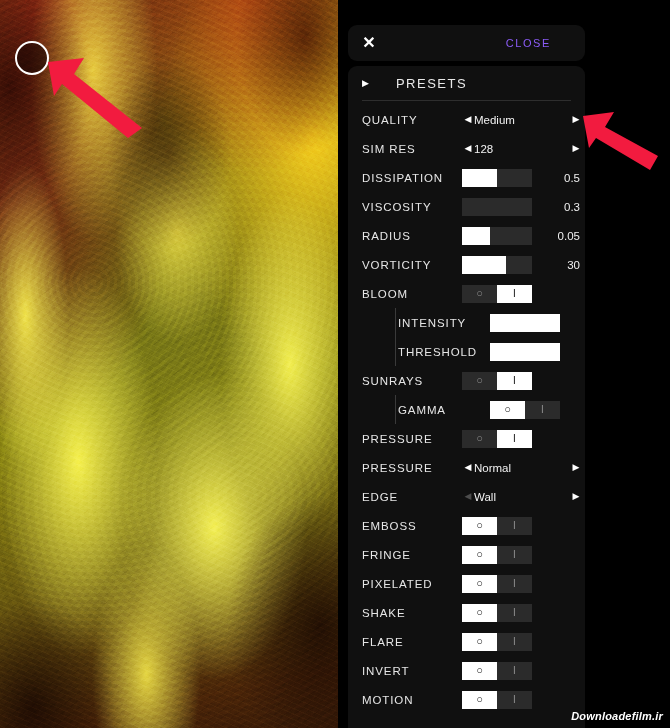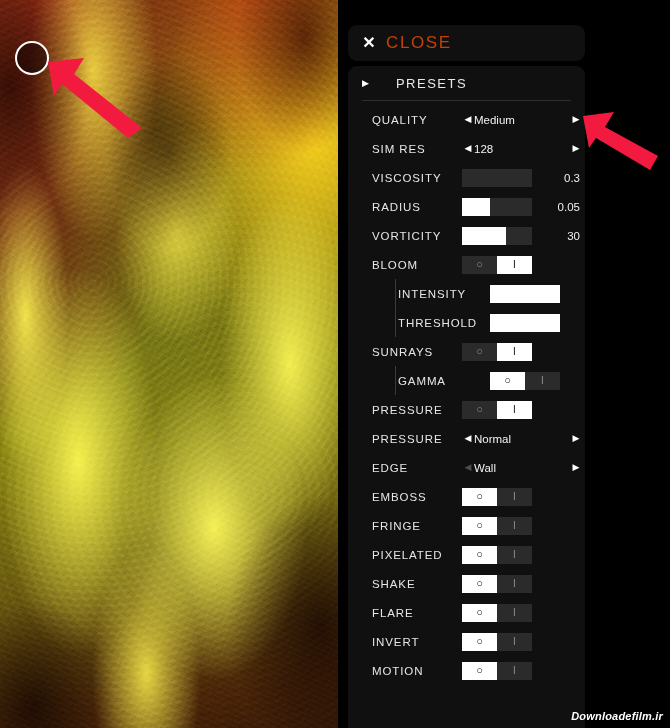--- a/index.html
+++ b/index.html
@@ -131,23 +131,23 @@
     width: 34px;
     text-align: center;
     color: #fff;
     font-size: 16px;
     font-weight: bold;
     line-height: 1;
     margin-left: 4px;
   }
   #close-label {
     flex: 1;
-    text-align: left;
-    color: #c2410c;
-    font-size: 17px;
+    text-align: right;
+    color: #8b5cf6;
+    font-size: 11px;
     letter-spacing: 1.6px;
     margin-right: 34px;
   }
 
   #options-card {
     top: 66px;
     height: 662px;
     border-bottom-left-radius: 0;
     border-bottom-right-radius: 0;
     overflow: hidden;
@@ -177,21 +177,21 @@
     background: #2e2e2e;
     margin: 0 14px 4px 14px;
   }
 
   
   .row {
     height: 29px;
     display: flex;
     align-items: center;
     position: relative;
-    padding-left: 24px;
+    padding-left: 14px;
   }
   .row.sub { padding-left: 22px; margin-left: 28px; }
   .row.sub::before {
     content: "";
     position: absolute;
     left: 19px;
     top: 0;
     bottom: 0;
     width: 1px;
     background: #3a3a3a;
@@ -315,20 +315,29 @@
             <span class="row-label">SIM RES</span>
             <div class="ctrl">
               <div class="stepper">
                 <span class="st-arrow">◀</span>
                 <span class="st-value">128</span>
                 <span class="st-arrow">▶</span>
               </div>
             </div>
           </div>
           <div class="row">
+            <span class="row-label">DISSIPATION</span>
+            <div class="ctrl">
+              <div class="slider">
+                <div class="slider-fill" style="width: 50%;"></div>
+              </div>
+            </div>
+            <span class="value">0.5</span>
+          </div>
+          <div class="row">
             <span class="row-label">VISCOSITY</span>
             <div class="ctrl">
               <div class="slider">
                 <div class="slider-fill" style="width: 0%;"></div>
               </div>
             </div>
             <span class="value">0.3</span>
           </div>
           <div class="row">
             <span class="row-label">RADIUS</span>

